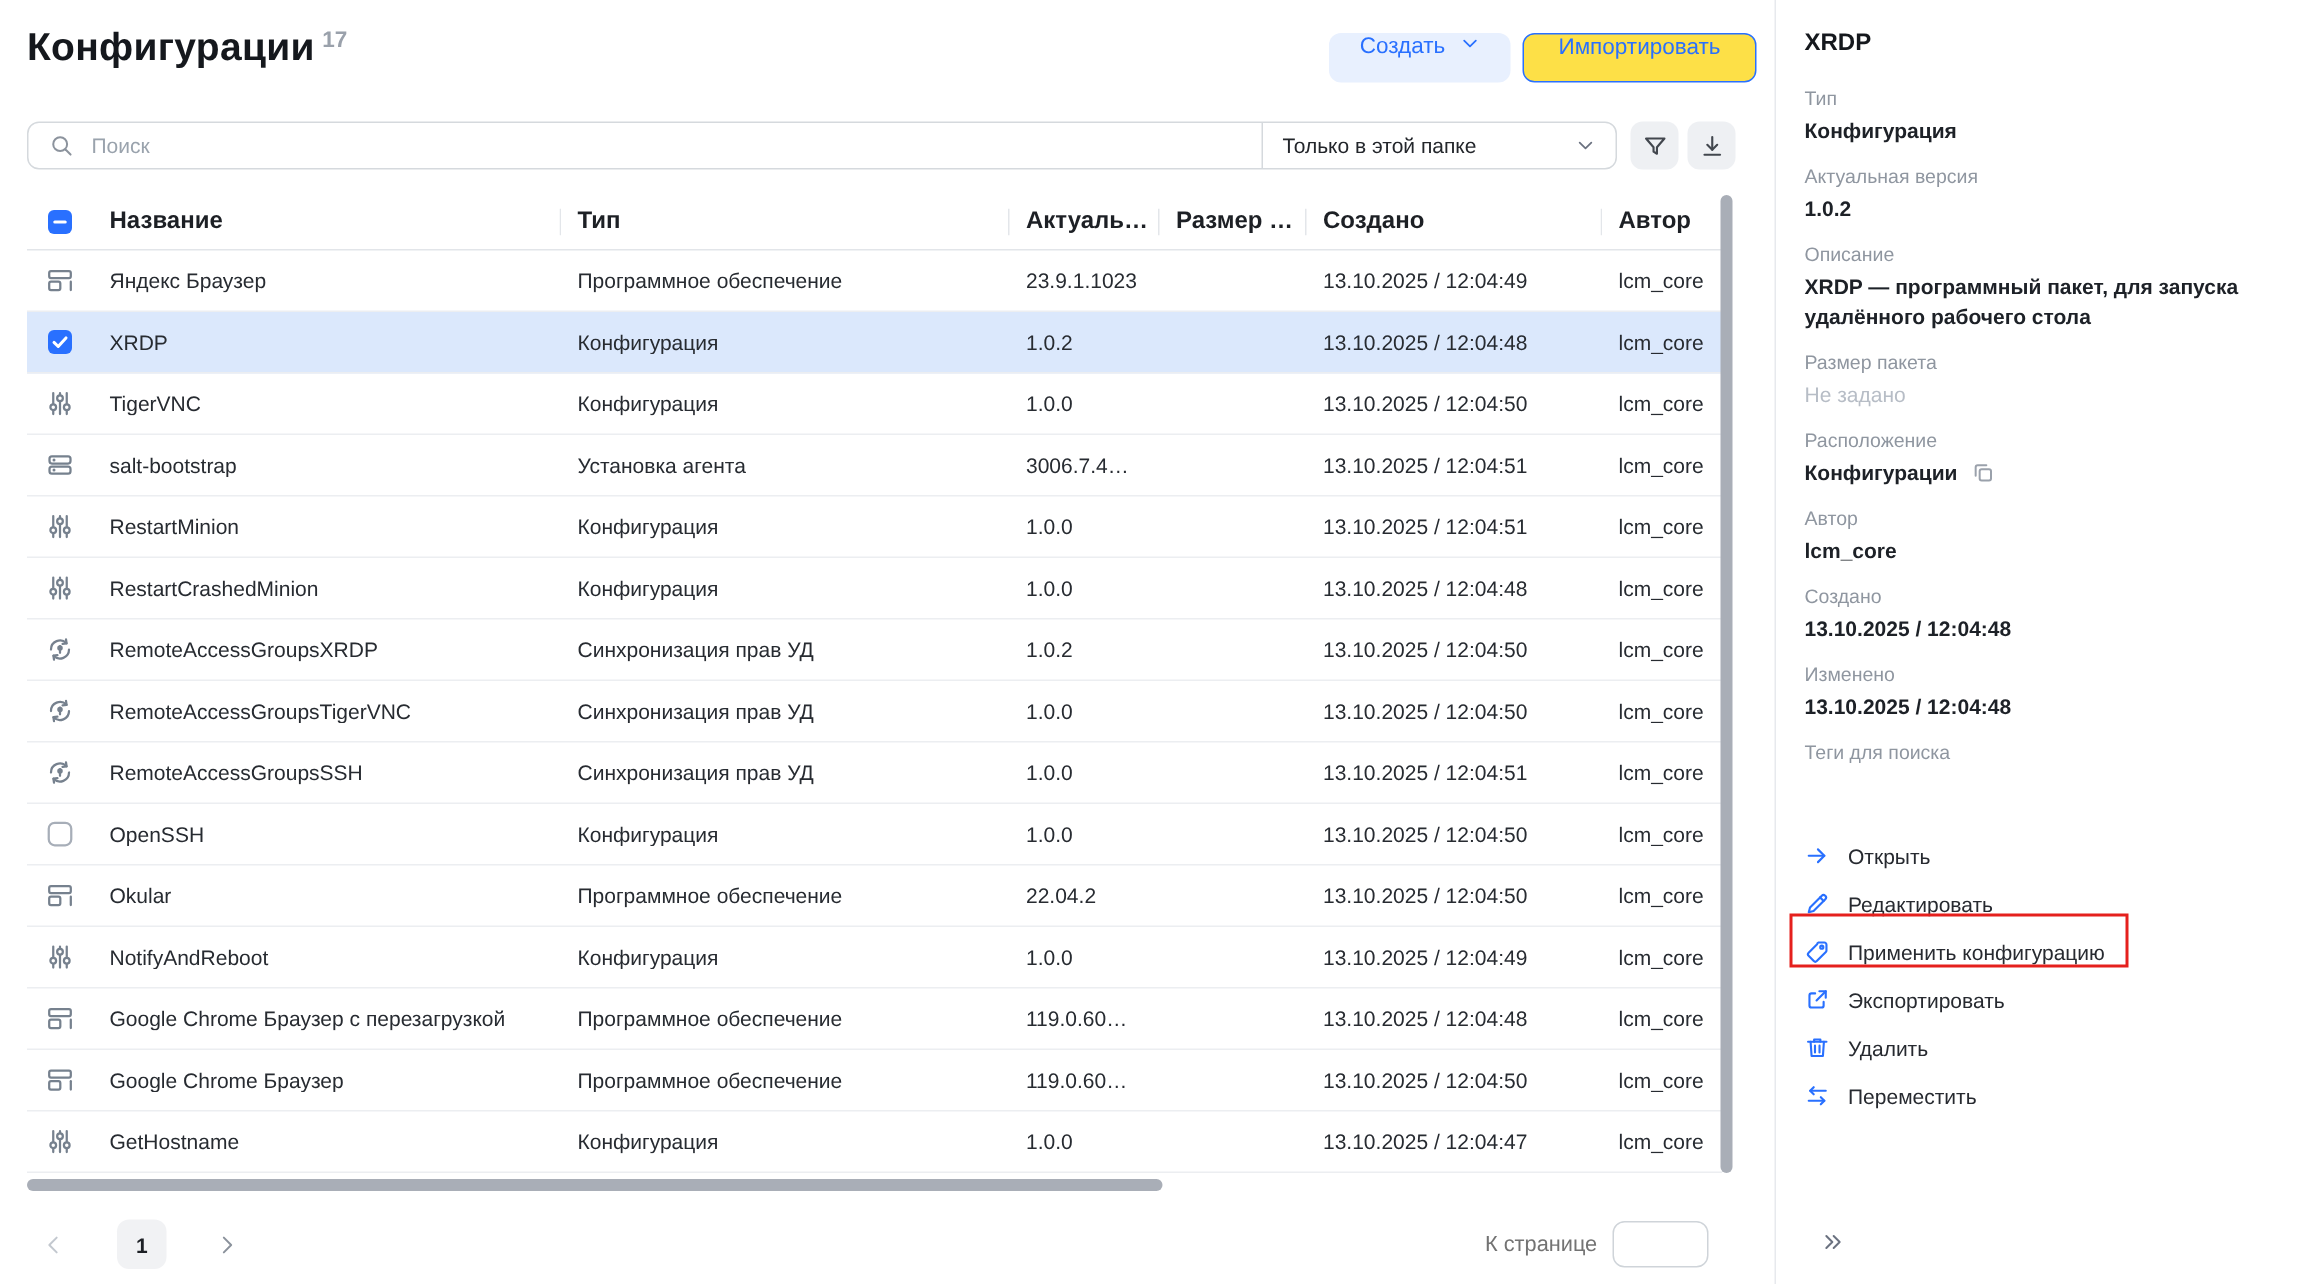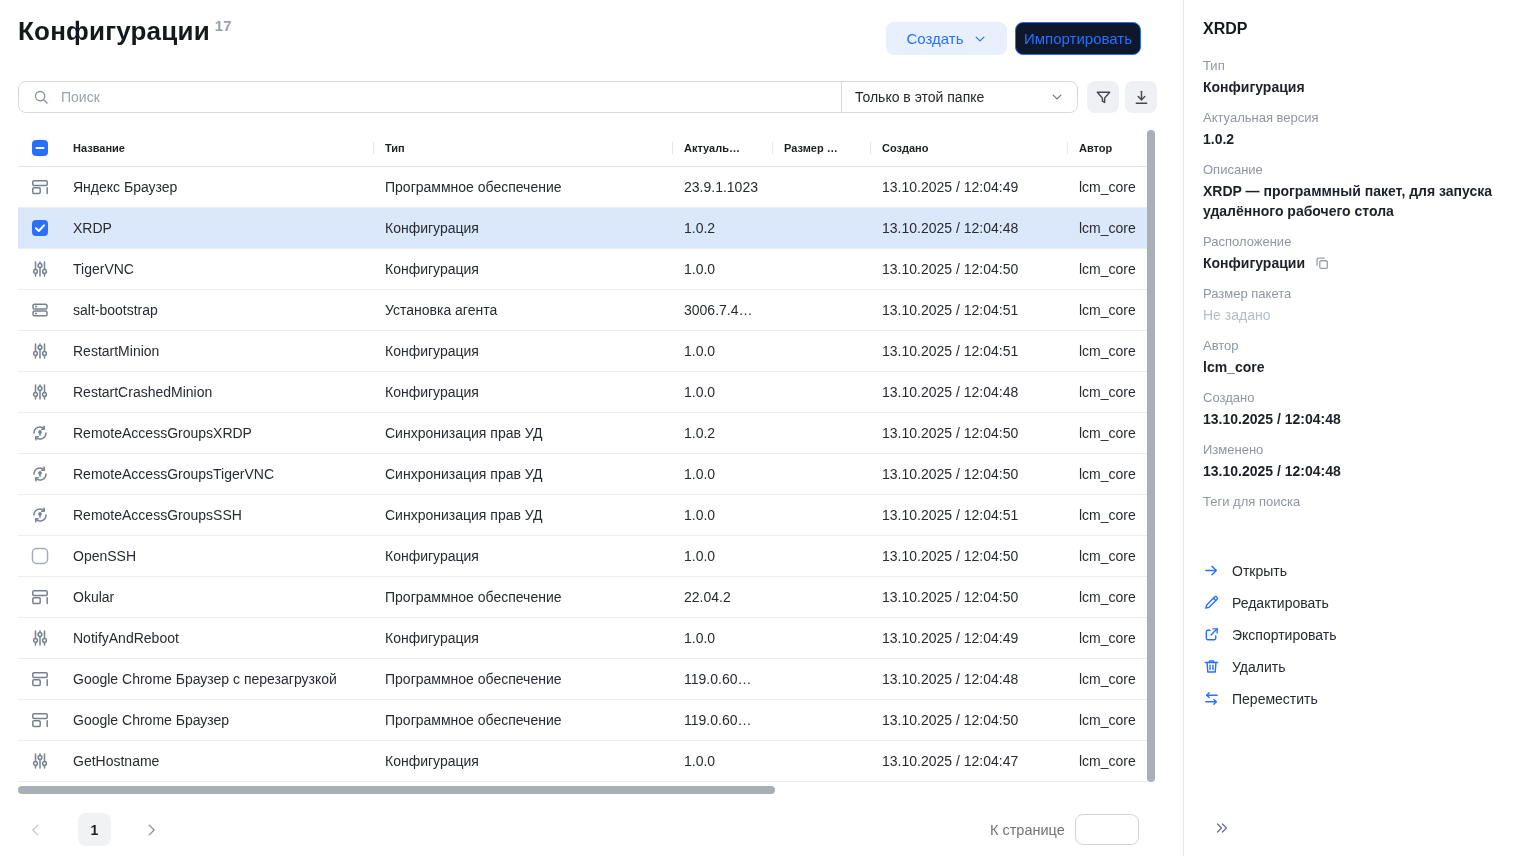--- a/index.html
+++ b/index.html
@@ -11,24 +11,24 @@
   svg { display:block; }
 
   
   .main { position:absolute; left:0; top:0; width:1183px; height:856px; }
 
   .page-head { position:absolute; left:18px; top:16px; white-space:nowrap; }
   .page-title { font-size:26px; font-weight:700; color:#15181d; letter-spacing:.2px; }
   .page-count { font-size:15px; font-weight:600; color:#9aa1ab; position:relative; top:-9px; margin-left:5px; }
 
   .btn { position:absolute; top:22px; height:33px; border-radius:8px; display:flex;
-         align-items:center; justify-content:center; gap:9px; font-size:15px; font-weight:500;
+         align-items:flex-start; justify-content:center; gap:9px; font-size:15px; font-weight:500;
          color:#2970ff; cursor:pointer; }
   .btn-create { left:886px; width:121px; background:#e8f0fe; }
-  .btn-import { left:1015px; width:126px; background:#0f172a; border:1px solid #2970ff; }
+  .btn-import { left:1015px; width:156px; background:#fde047; border:1px solid #2970ff; }
   .btn .chev { color:#2970ff; }
 
   
   .search-combo { position:absolute; left:18px; top:81px; width:1060px; height:32px;
                   border:1px solid #d5d9dd; border-radius:8px; display:flex; align-items:center; background:#fff; }
   .search-left { flex:1; display:flex; align-items:center; gap:10px; padding-left:14px; height:100%; }
   .search-left input { border:none; outline:none; flex:1; font-size:14px; font-family:inherit; color:#8b5cf6; background:transparent; }
   .search-left input::placeholder { color:#9aa3ad; }
   .search-icon { color:#8c939d; }
   .scope-select { width:236px; height:100%; border-left:1px solid #d5d9dd; display:flex; align-items:center;
@@ -37,21 +37,21 @@
   .scope-select .chev { color:#6b7280; }
   .icon-btn { position:absolute; top:81px; width:32px; height:32px; border-radius:8px; background:#eef0f3;
               display:flex; align-items:center; justify-content:center; color:#42474e; cursor:pointer; }
   .icon-btn.filter { left:1087px; }
   .icon-btn.download { left:1125px; }
 
   
   .table { position:absolute; left:18px; top:130px; width:1130px; }
   .grid { display:grid; grid-template-columns:55px 300px 299px 100px 98px 197px 1fr; }
   .thead { height:37px; align-items:center; border-bottom:1px solid #e2e5e9; }
-  .thead .cell { font-size:11px; font-weight:700; color:#1d2025; position:relative; white-space:nowrap; }
+  .thead .cell { font-size:16px; font-weight:700; color:#1d2025; position:relative; white-space:nowrap; }
   .thead .cell.divided::before { content:''; position:absolute; left:0; top:50%; transform:translateY(-50%);
                                  width:1px; height:18px; background:#e3e6ea; }
   .trow { height:41px; align-items:center; border-bottom:1px solid #eceef1; cursor:pointer; }
   .trow.selected { background:#dbe8fc; }
   .cell { overflow:hidden; white-space:nowrap; }
   .c-lead { display:flex; padding-left:13px; }
   .c-lead .lead { width:18px; height:18px; color:#76818e; }
   .cell.pad { padding-left:12px; }
   .trow .cell { font-size:14px; color:#272b31; }
 
@@ -475,38 +475,38 @@
     <div class="fvalue">
           <span class="txt">1.0.2</span>
         </div>
   </div>
       <div class="field">
     <div class="flabel">Описание</div>
     <div class="fvalue">
           <span class="txt">XRDP — программный пакет, для запуска удалённого рабочего стола</span>
         </div>
   </div>
+      <div class="field muted">
+    <div class="flabel">Размер пакета</div>
+    <div class="fvalue">
+          <span class="txt">Не задано</span>
+        </div>
+  </div>
       <div class="field">
     <div class="flabel">Расположение</div>
     <div class="fvalue">
           <span class="txt">Конфигурации</span>
           <span class="copy-ic">
             <svg width="16" height="16" viewBox="0 0 18 18" fill="none" stroke="currentColor" stroke-width="1.5" stroke-linecap="round" stroke-linejoin="round">
               <rect x="6.5" y="6.5" width="8.5" height="8.5" rx="1.5"></rect>
               <path d="M11.5 3.5H5A1.5 1.5 0 0 0 3.5 5v6.5"></path>
             </svg>
           </span>
         </div>
   </div>
-      <div class="field muted">
-    <div class="flabel">Размер пакета</div>
-    <div class="fvalue">
-          <span class="txt">Не задано</span>
-        </div>
-  </div>
       <div class="field">
     <div class="flabel">Автор</div>
     <div class="fvalue">
           <span class="txt">lcm_core</span>
         </div>
   </div>
       <div class="field">
     <div class="flabel">Создано</div>
     <div class="fvalue">
           <span class="txt">13.10.2025 / 12:04:48</span>
@@ -536,20 +536,29 @@
     <span class="alabel">Открыть</span>
   </div>
       <div class="action-item">
     <span class="aicon">
           <svg width="17" height="17" viewBox="0 0 18 18" fill="none" stroke="currentColor" stroke-width="1.5" stroke-linecap="round" stroke-linejoin="round">
             <path d="M3 15l.9-3.4 8.3-8.3a1.7 1.7 0 0 1 2.4 0l.1.1a1.7 1.7 0 0 1 0 2.4L6.4 14.1 3 15z"></path>
             <path d="M11 4.5l2.5 2.5"></path>
           </svg>
         </span>
     <span class="alabel">Редактировать</span>
+  </div>
+      <div class="action-item highlighted">
+    <span class="aicon">
+          <svg width="17" height="17" viewBox="0 0 18 18" fill="none" stroke="currentColor" stroke-width="1.5" stroke-linecap="round" stroke-linejoin="round">
+            <path d="M9.9 2.5h4.1A1.5 1.5 0 0 1 15.5 4v4.1a1.5 1.5 0 0 1-.44 1.06l-6.4 6.4a1.5 1.5 0 0 1-2.12 0L2.9 11.9a1.5 1.5 0 0 1 0-2.12l6-6A1.5 1.5 0 0 1 9.9 2.5z"></path>
+            <circle cx="12.2" cy="5.8" r="1.1"></circle>
+          </svg>
+        </span>
+    <span class="alabel">Применить конфигурацию</span>
   </div>
       <div class="action-item">
     <span class="aicon">
           <svg width="17" height="17" viewBox="0 0 18 18" fill="none" stroke="currentColor" stroke-width="1.5" stroke-linecap="round" stroke-linejoin="round">
             <path d="M7.5 4.5H5A1.5 1.5 0 0 0 3.5 6v7A1.5 1.5 0 0 0 5 14.5h7A1.5 1.5 0 0 0 13.5 13v-2.5"></path>
             <path d="M10.5 3h4.5v4.5"></path>
             <path d="M15 3l-6.5 6.5"></path>
           </svg>
         </span>
     <span class="alabel">Экспортировать</span>

